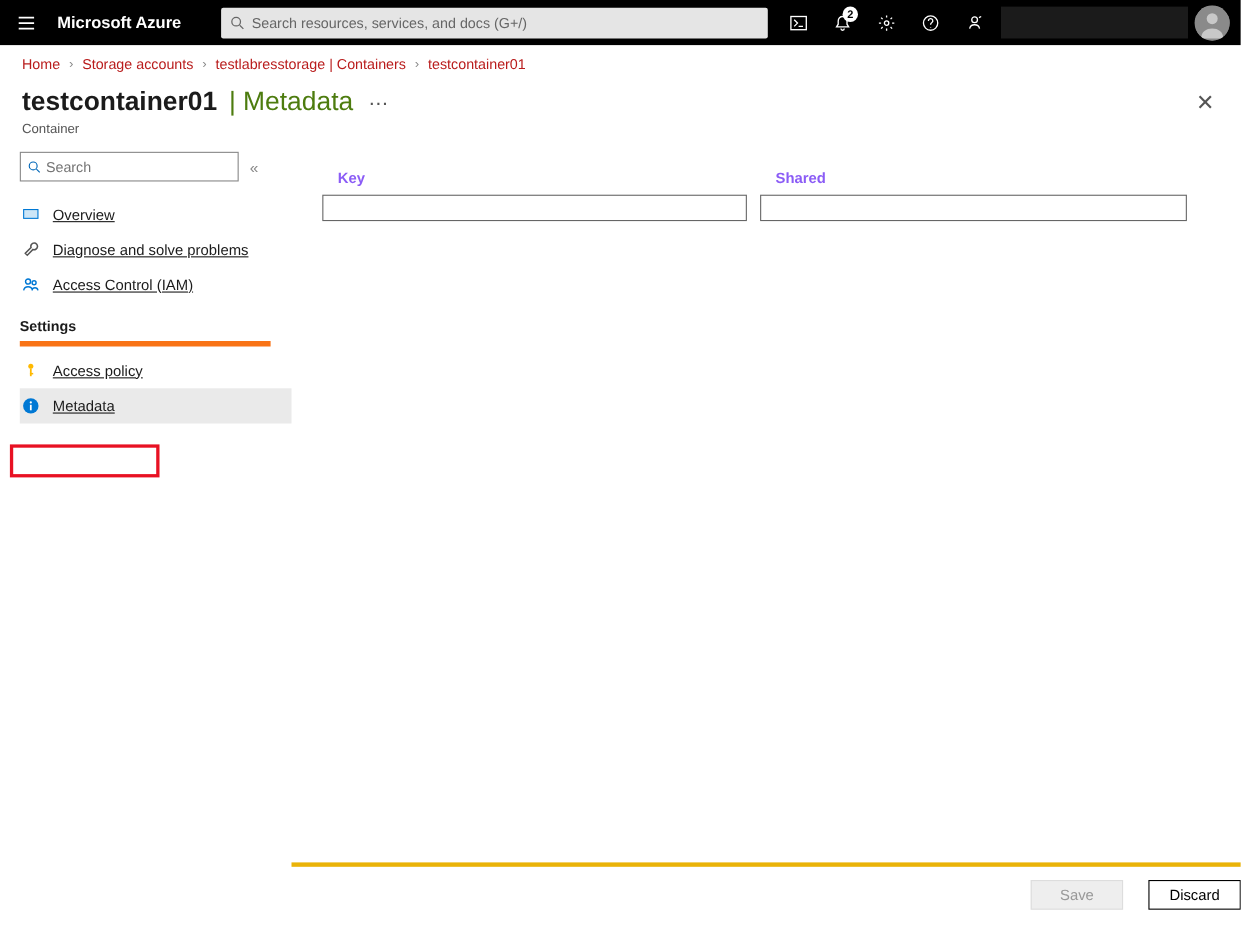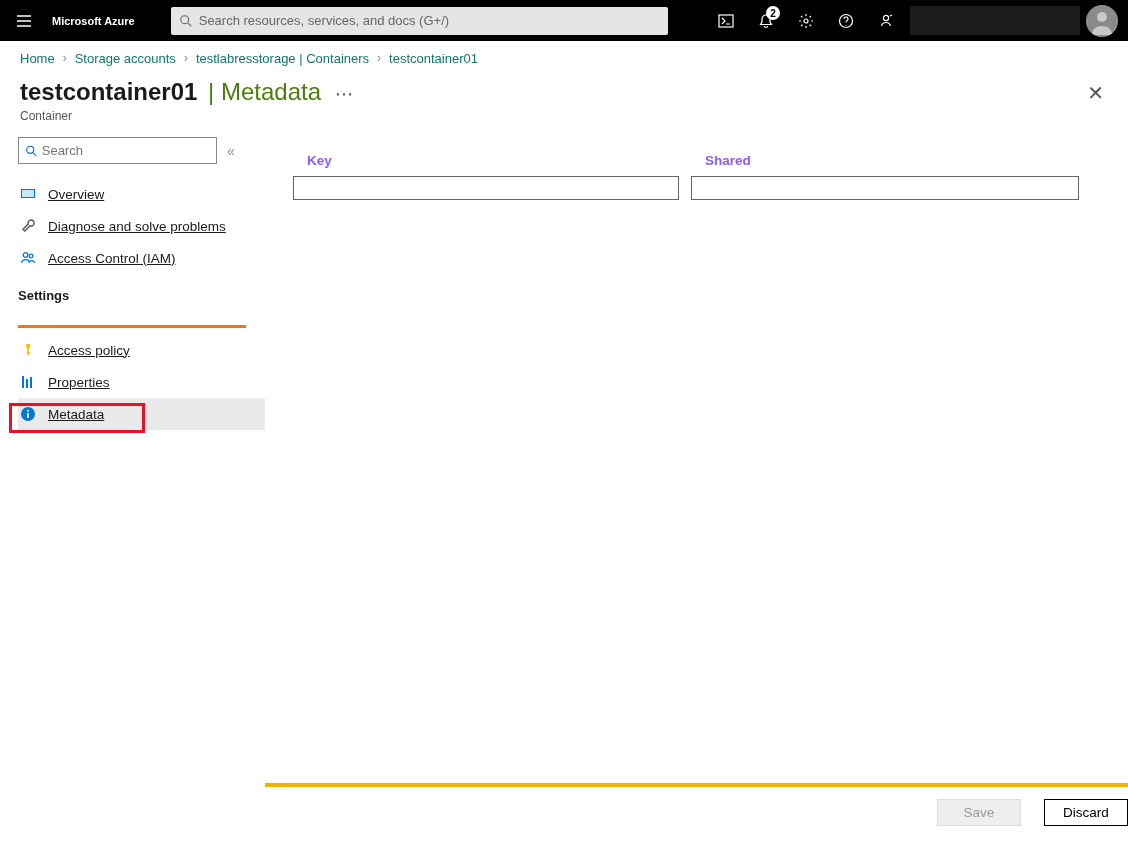--- a/index.html
+++ b/index.html
@@ -1,36 +1,36 @@
 <!DOCTYPE html>
 <html><head>
 <meta charset="utf-8">
 <style>
   * { box-sizing: border-box; margin: 0; padding: 0; }
   html, body { width: 1128px; height: 849px; font-family: "Segoe UI", Arial, sans-serif; overflow: hidden; background: #fff; }
   
   .topbar { height: 41px; background: #000; color: #fff; display: flex; align-items: center; }
   .hamburger { width: 48px; height: 41px; display:flex; align-items:center; justify-content:center; cursor:pointer; }
   .hamburger svg { width:16px; height:16px; }
-  .brand { font-size: 11px; font-weight: 600; padding: 0 20px 0 4px; white-space: nowrap; }
+  .brand { font-size: 15px; font-weight: 600; padding: 0 20px 0 4px; white-space: nowrap; }
   .search-wrap { flex: 0 0 497px; height: 28px; margin-left: 16px; background: #e5e5e5; border-radius: 2px; display:flex; align-items:center; padding:0 8px; }
   .search-wrap svg { width:14px; height:14px; color:#666; flex:none; }
   .search-wrap input { border:none; background:transparent; outline:none; font-size:13px; color:#7f1d1d; margin-left:6px; width:100%; }
   .search-wrap input::placeholder { color:#666; }
   .top-icons { margin-left:auto; display:flex; align-items:center; height:100%; }
   .top-icon { width:40px; height:41px; display:flex; align-items:center; justify-content:center; cursor:pointer; position:relative; }
   .top-icon svg { width:16px; height:16px; color:#fff; }
   .badge { position:absolute; top:6px; right:6px; min-width:14px; height:14px; background:#fff; color:#000; font-size:10px; font-weight:600; border-radius:7px; display:flex; align-items:center; justify-content:center; padding:0 3px; }
   .top-blank { width:170px; height:29px; background:#1b1b1b; margin-left:4px; }
   .avatar { width:32px; height:32px; border-radius:50%; background:#888; margin:0 10px 0 6px; display:flex; align-items:center; justify-content:center; overflow:hidden; }
   .avatar svg { width:32px; height:32px; }
 
   
   .crumbs { height:34px; display:flex; align-items:center; padding:0 20px; font-size:13px; }
-  .crumbs a { color:#0f766e; text-decoration:none; }
+  .crumbs a { color:#b91c1c; text-decoration:none; }
   .crumbs .sep { color:#888; margin:0 8px; font-size:12px; }
 
   
   .title-row { display:flex; align-items:baseline; padding:2px 20px 0 20px; }
   .title-main { font-size:24px; font-weight:600; color:#1b1b1b; }
   .title-sub { font-size:24px; font-weight:400; color:#4d7c0f; margin-left:4px; }
   .title-dots { font-size:18px; color:#555; margin-left:14px; cursor:pointer; letter-spacing:2px; }
   .close-x { margin-left:auto; font-size:20px; color:#555; cursor:pointer; padding:4px; }
   .subtitle { font-size:12px; color:#555; padding:0 20px 10px 20px; }
 
@@ -41,21 +41,21 @@
 
   .sidebar-search-row { display:flex; align-items:center; gap:10px; }
   .sidebar-search { width:199px; height:27px; border:1px solid #888; display:flex; align-items:center; padding:0 6px; }
   .sidebar-search svg { width:14px; height:14px; color:#0067b8; }
   .sidebar-search input { border:none; outline:none; font-size:13px; margin-left:4px; width:100%; }
   .collapse-chev { color:#888; cursor:pointer; font-size:14px; }
 
   .menu { margin-top:14px; width:228px; }
   .menu-item { height:32px; display:flex; align-items:center; gap:12px; padding-left:2px; font-size:13.5px; color:#1b1b1b; cursor:pointer;text-decoration:underline; }
   .menu-item .ic { width:16px; height:16px; display:flex; align-items:center; justify-content:center; flex:none; }
-  .menu-section { font-size:13px; font-weight:600; color:#1b1b1b; margin:14px 0 6px 0; padding-bottom:22px; border-bottom:3px solid #f97316; width:228px; }
+  .menu-section { font-size:13px; font-weight:600; color:#1b1b1b; margin:14px 0 6px 0; padding-bottom:6px; border-bottom:5px solid #f97316; width:228px; }
   .menu-item.selected { background:#eaeaea; width:247px; margin-left:0; }
 
   .highlight-box { position:absolute; border:3px solid #e81123; pointer-events:none; }
 
   
   .grid-head { display:flex; padding:20px 28px 8px 28px; font-size:13.5px; font-weight:600; color:#8b5cf6; }
   .col-key { width:398px; padding-left:14px; }
   .col-val { flex:1; padding-left:14px; }
   .grid-row { display:flex; padding:0 28px; gap:12px; }
   .grid-row input { height:24px; border:1px solid #666; font-size:13px; padding:0 6px; outline:none; }
@@ -192,30 +192,20 @@
       <div class="menu-item">
         <span class="ic">
             <svg viewBox="0 0 16 16">
               <circle cx="8" cy="4" r="2.3" fill="#ffb900"></circle>
               <rect x="7.2" y="6" width="1.6" height="7" fill="#ffb900"></rect>
               <rect x="7.2" y="10" width="3" height="1.4" fill="#ffb900"></rect>
             </svg>
           </span>
         <span>Access policy</span>
       </div>
-      <div class="menu-item">
-        <span class="ic">
-            <svg viewBox="0 0 16 16">
-              <rect x="2" y="2" width="2" height="12" fill="#0078d4"></rect>
-              <rect x="6" y="5" width="2" height="9" fill="#0078d4"></rect>
-              <rect x="10" y="3" width="2" height="11" fill="#0078d4"></rect>
-            </svg>
-          </span>
-        <span>Properties</span>
-      </div>
       <div class="menu-item selected">
         <span class="ic">
             <svg viewBox="0 0 16 16">
               <circle cx="8" cy="8" r="7" fill="#0078d4"></circle>
               <rect x="7.2" y="7" width="1.6" height="5" fill="#fff"></rect>
               <circle cx="8" cy="4.8" r="1" fill="#fff"></circle>
             </svg>
           </span>
         <span>Metadata</span>
       </div>

